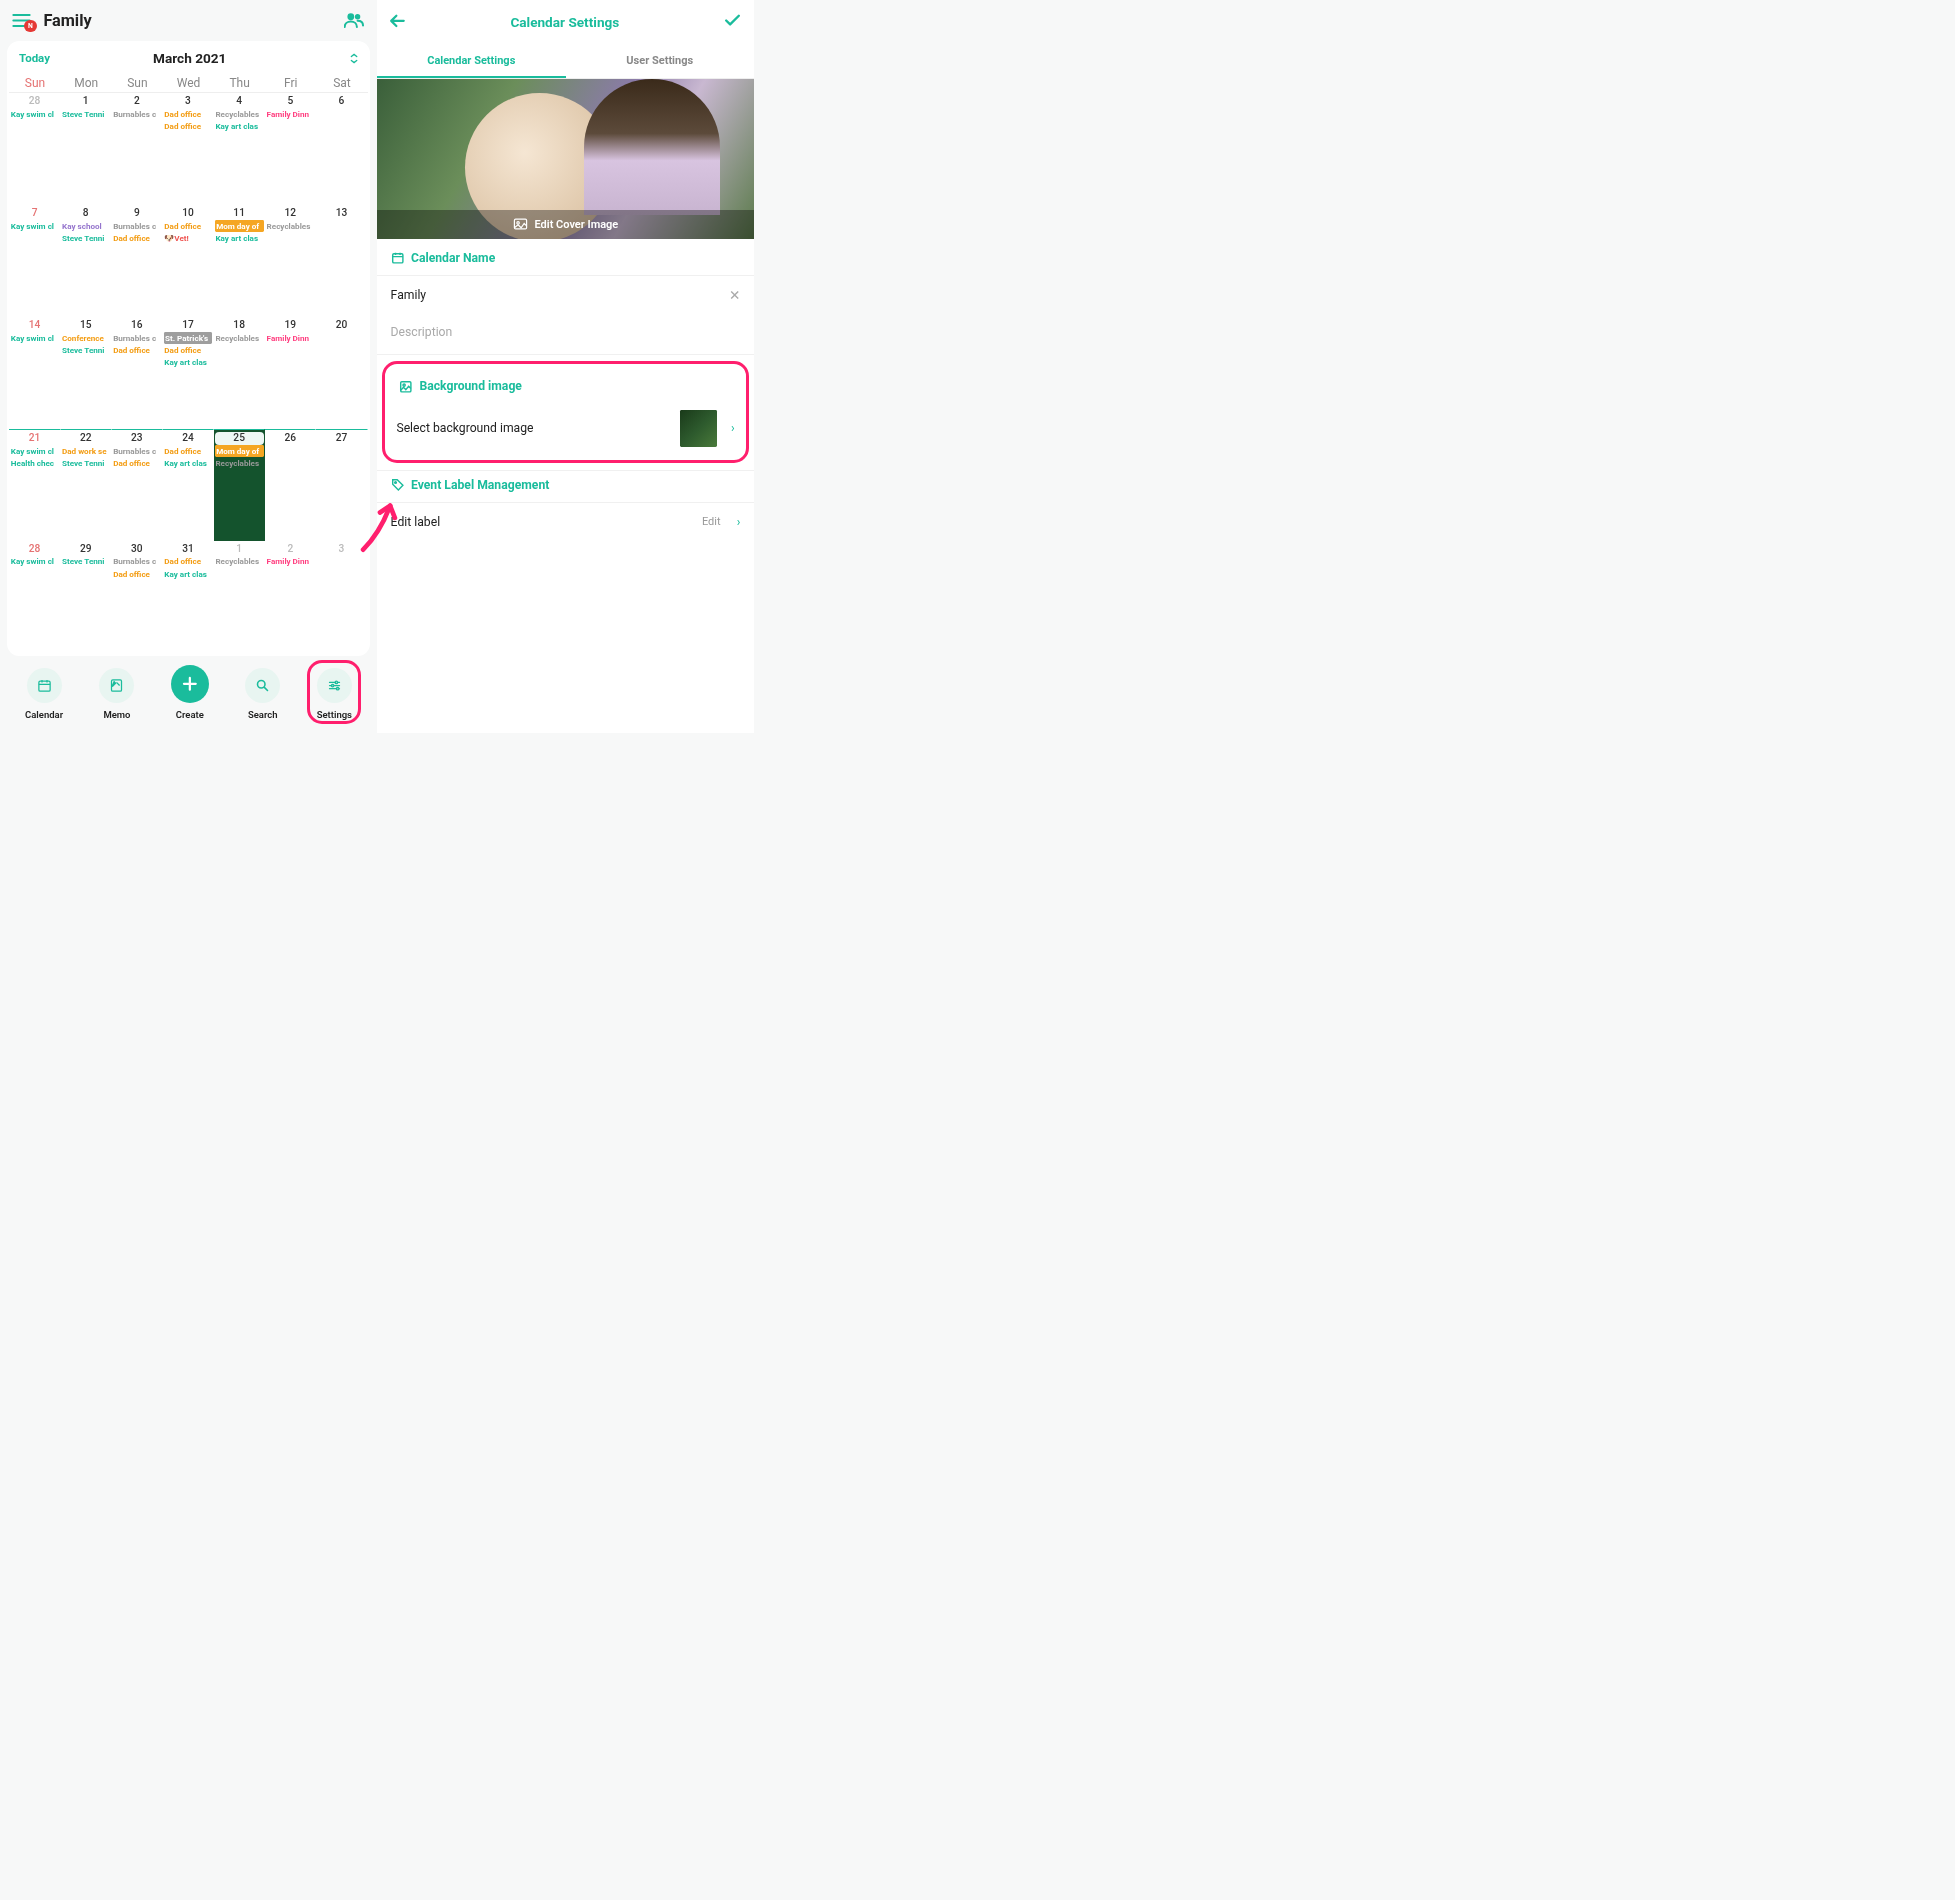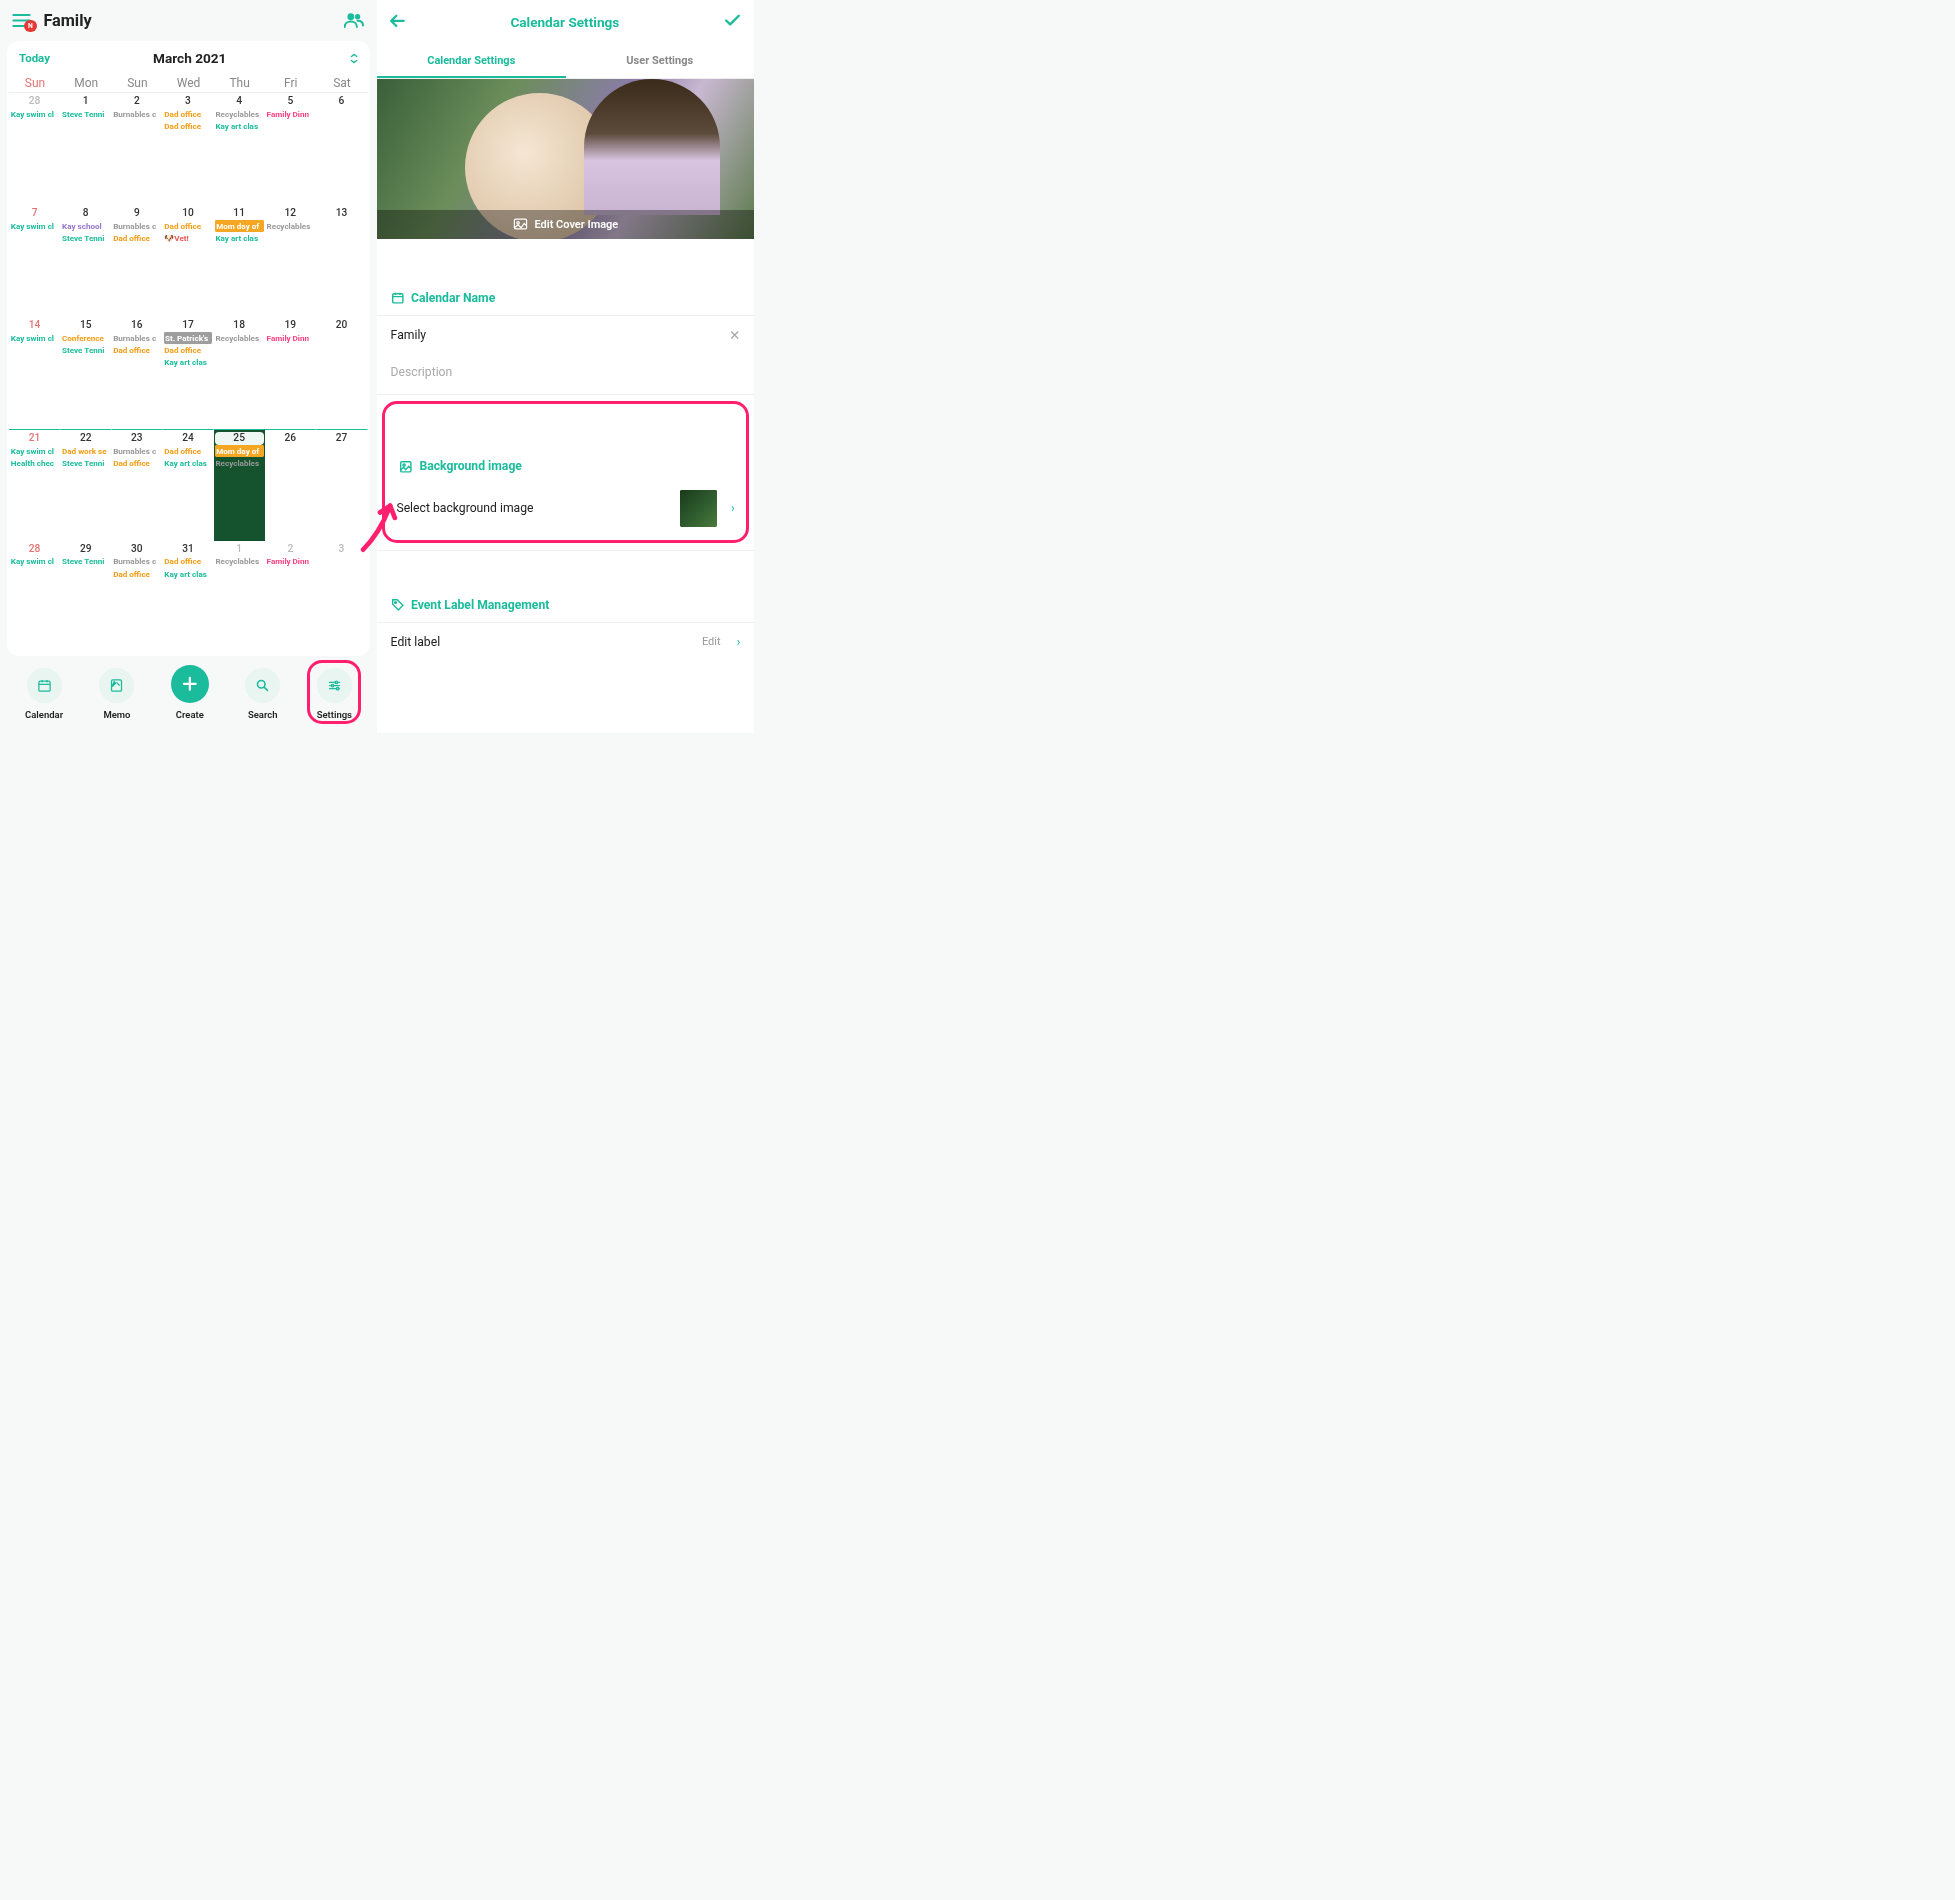--- a/index.html
+++ b/index.html
@@ -63,21 +63,21 @@
 .tab { flex: 1; text-align: center; padding: 9.5px 0; font-size: 11px; font-weight: 700; }
 .tab.active { color: #1abc9c; border-bottom: 2px solid #1abc9c; }
 .tab.inactive { color: #888; }
 
 .cover { height: 160px; background: linear-gradient(120deg, #3a5f3a 0%, #6b8e5a 30%, #8b7ba8 55%, #c9b8d1 70%, #5a7a4a 100%); position: relative; display: flex; align-items: flex-end; justify-content: center; overflow: hidden;}
 .cover-strip { position: absolute; bottom: 0; left: 0; right: 0; background: rgba(0,0,0,0.35); color: #fff; display: flex; align-items: center; justify-content: center; gap: 6.8px; padding: 8.1px 0; font-weight: 600; font-size: 11px; }
 .cover-circle { position: absolute; width: 149px; height: 149px; border-radius: 50%; background: radial-gradient(circle at 40% 40%, #f5e6d3, #d4b896); top: 13.6px; left: 88px; }
 .cover-figure { position: absolute; width: 136px; height: 136px; background: linear-gradient(180deg, #3a2a1a 0%, #5c4a3a 40%, #d8c4e0 60%, #c8b4d0 100%); top: 0; right: 34px; border-radius: 50% 50% 0 0; }
 
 .section { padding: 12.2px 13.6px 9.5px 13.6px; }
-.section-header { display: flex; align-items: center; gap: 6.8px; color: #1abc9c; font-weight: 700; font-size: 12.2px; margin-top: 40px; }
+.section-header { display: flex; align-items: center; gap: 6.8px; color: #1abc9c; font-weight: 700; font-size: 12.2px; }
 .input-row { display: flex; align-items: center; font-size: 12.2px; color: #222; padding: 11px 13.6px; }
 .input-row .clear { color: #aaa; font-size: 13.6px; }
 .placeholder-row { color: #aaa; font-size: 12.2px; padding: 11px 13.6px 15px 13.6px; border-bottom: 0.7px solid #f0f0f0;}
 
 .bg-section-box { border: 3.4px solid #ff1f6d; border-radius: 15px; margin: 6.8px 5.4px; padding: 2.7px 0; position: relative; }
 .bg-row { display: flex; align-items: center; padding: 11px 11px; gap: 8.1px; }
 .bg-row .label { flex: 1; font-size: 12.2px; color: #222; }
 .thumb { width: 37px; height: 37px; background: linear-gradient(135deg, #1a3a1a, #2d5a2d, #4a7a3a); border-radius: 1.4px; }
 .chevron { color: #1abc9c; font-size: 12.2px; margin-left: 5.4px;}
 .edit-text { color: #999; margin-right: 2.7px; }

